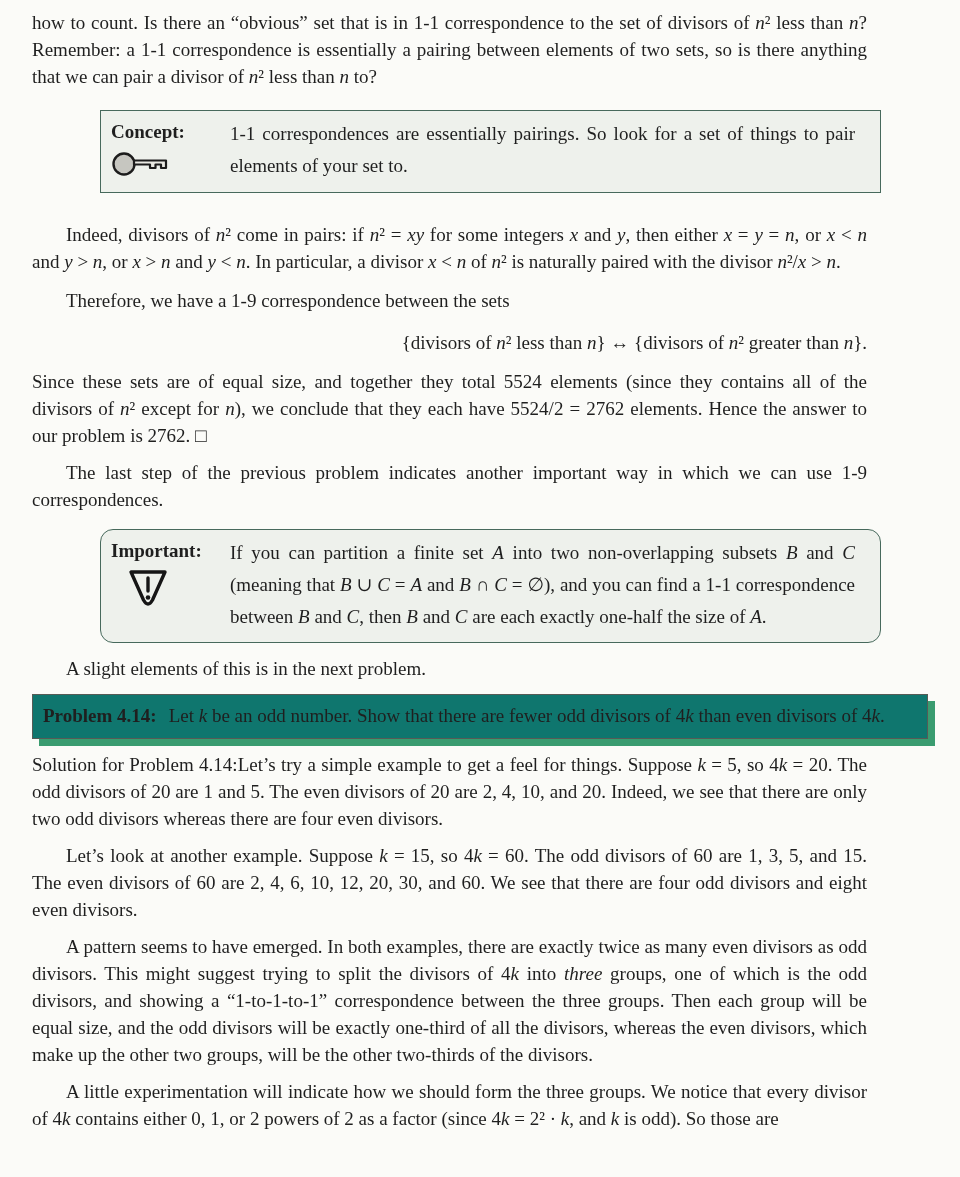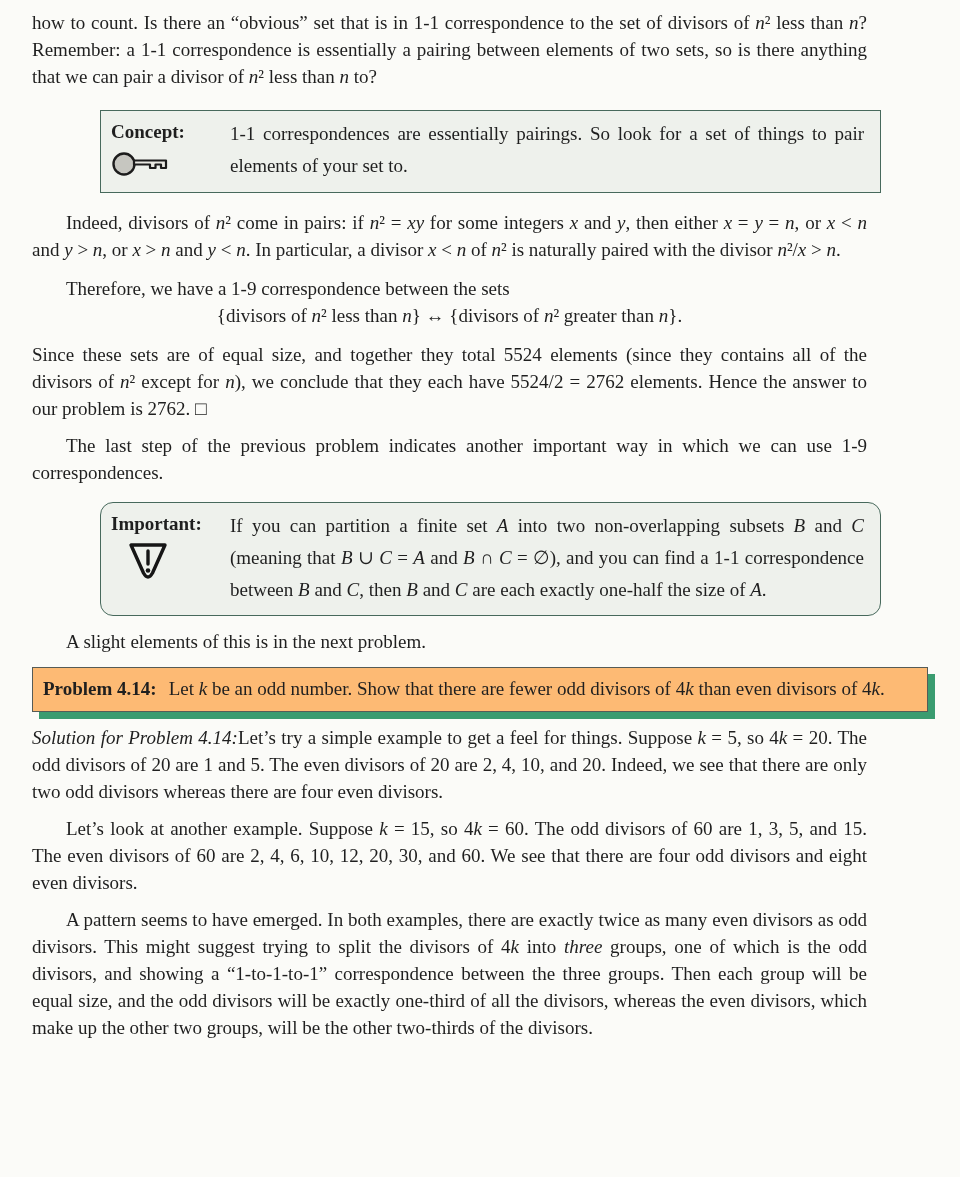--- a/index.html
+++ b/index.html
@@ -10,56 +10,57 @@
     font-family: "Liberation Serif", "DejaVu Serif", serif;
     font-size: 19px;
   }
   .page { padding: 9px 25px 0 32px; width: 892px; }
   p.para {
     line-height: 27px;
     text-align: justify;
     margin-top: 12px;
   }
   p.indent { text-indent: 34px; }
-  p.mt-lg { margin-top: 16px; }
+  p.mt-lg { margin-top: 28px; }
   p.mt-sm { margin-top: 10px; }
   i { font-style: italic; }
 
   
   .callout {
     margin-top: 20px;
     margin-left: 68px;
     width: 781px;
     background: #eef1ec;
     border: 1.6px solid #47695c;
     display: flex;
-    padding: 7px 16px 9px 10px;
+    padding: 7px 25px 9px 10px;
   }
   .callout-label-col { width: 106px; flex: none; }
   .callout-label { font-weight: bold; line-height: 27px; display: block; }
   .callout-icon { display: block; margin-top: 3px; }
   .callout-body { flex: 1; line-height: 32px; text-align: justify; padding-left: 13px; }
   .callout.important { margin-top: 16px; border-radius: 13px; }
 
   
   .problem-box {
     margin-top: 12px;
     width: 896px;
-    background: #fdba74;
+    background: #0f766e;
     border: 1.5px solid #565b56;
     box-shadow: 7px 7px 0 #3a9c70;
     padding: 7px 12px 9px 10px;
     line-height: 27px;
     text-align: justify;
   }
   .lead-bold { font-weight: bold; margin-right: 12px; }
-  .lead-italic { font-style: italic; }
+  .lead-italic { }
 
   .equation {
-    text-align: center;
+    margin-top: 15px;
+    text-align: right;
     line-height: 27px;
   }
   .solution-para { margin-top: 14px; }
 </style>
 </head>
 <body>
 
 <div class="page">
 
   <p class="para" style="margin-top:0">how to count. Is there an “obvious” set that is in 1-1 correspondence to the set of divisors of <i>n</i>² less than <i>n</i>? Remember: a 1-1 correspondence is essentially a pairing between elements of two sets, so is there anything that we can pair a divisor of <i>n</i>² less than <i>n</i> to?</p>
@@ -108,14 +109,15 @@
   </div>
 
   <p class="para solution-para">
     <span class="lead-italic">Solution for Problem 4.14:</span><span>Let’s try a simple example to get a feel for things. Suppose <i>k</i> = 5, so 4<i>k</i> = 20. The odd divisors of 20 are 1 and 5. The even divisors of 20 are 2, 4, 10, and 20. Indeed, we see that there are only two odd divisors whereas there are four even divisors.</span>
   </p>
 
   <p class="para indent mt-sm">Let’s look at another example. Suppose <i>k</i> = 15, so 4<i>k</i> = 60. The odd divisors of 60 are 1, 3, 5, and 15. The even divisors of 60 are 2, 4, 6, 10, 12, 20, 30, and 60. We see that there are four odd divisors and eight even divisors.</p>
 
   <p class="para indent mt-sm">A pattern seems to have emerged. In both examples, there are exactly twice as many even divisors as odd divisors. This might suggest trying to split the divisors of 4<i>k</i> into <i>three</i> groups, one of which is the odd divisors, and showing a “1-to-1-to-1” correspondence between the three groups. Then each group will be equal size, and the odd divisors will be exactly one-third of all the divisors, whereas the even divisors, which make up the other two groups, will be the other two-thirds of the divisors.</p>
 
+  <p class="para indent mt-sm">A little experimentation will indicate how we should form the three groups. We notice that every divisor of 4<i>k</i> contains either 0, 1, or 2 powers of 2 as a factor (since 4<i>k</i> = 2² · <i>k</i>, and <i>k</i> is odd). So those are</p>
 
 </div>
 
 </body></html>

